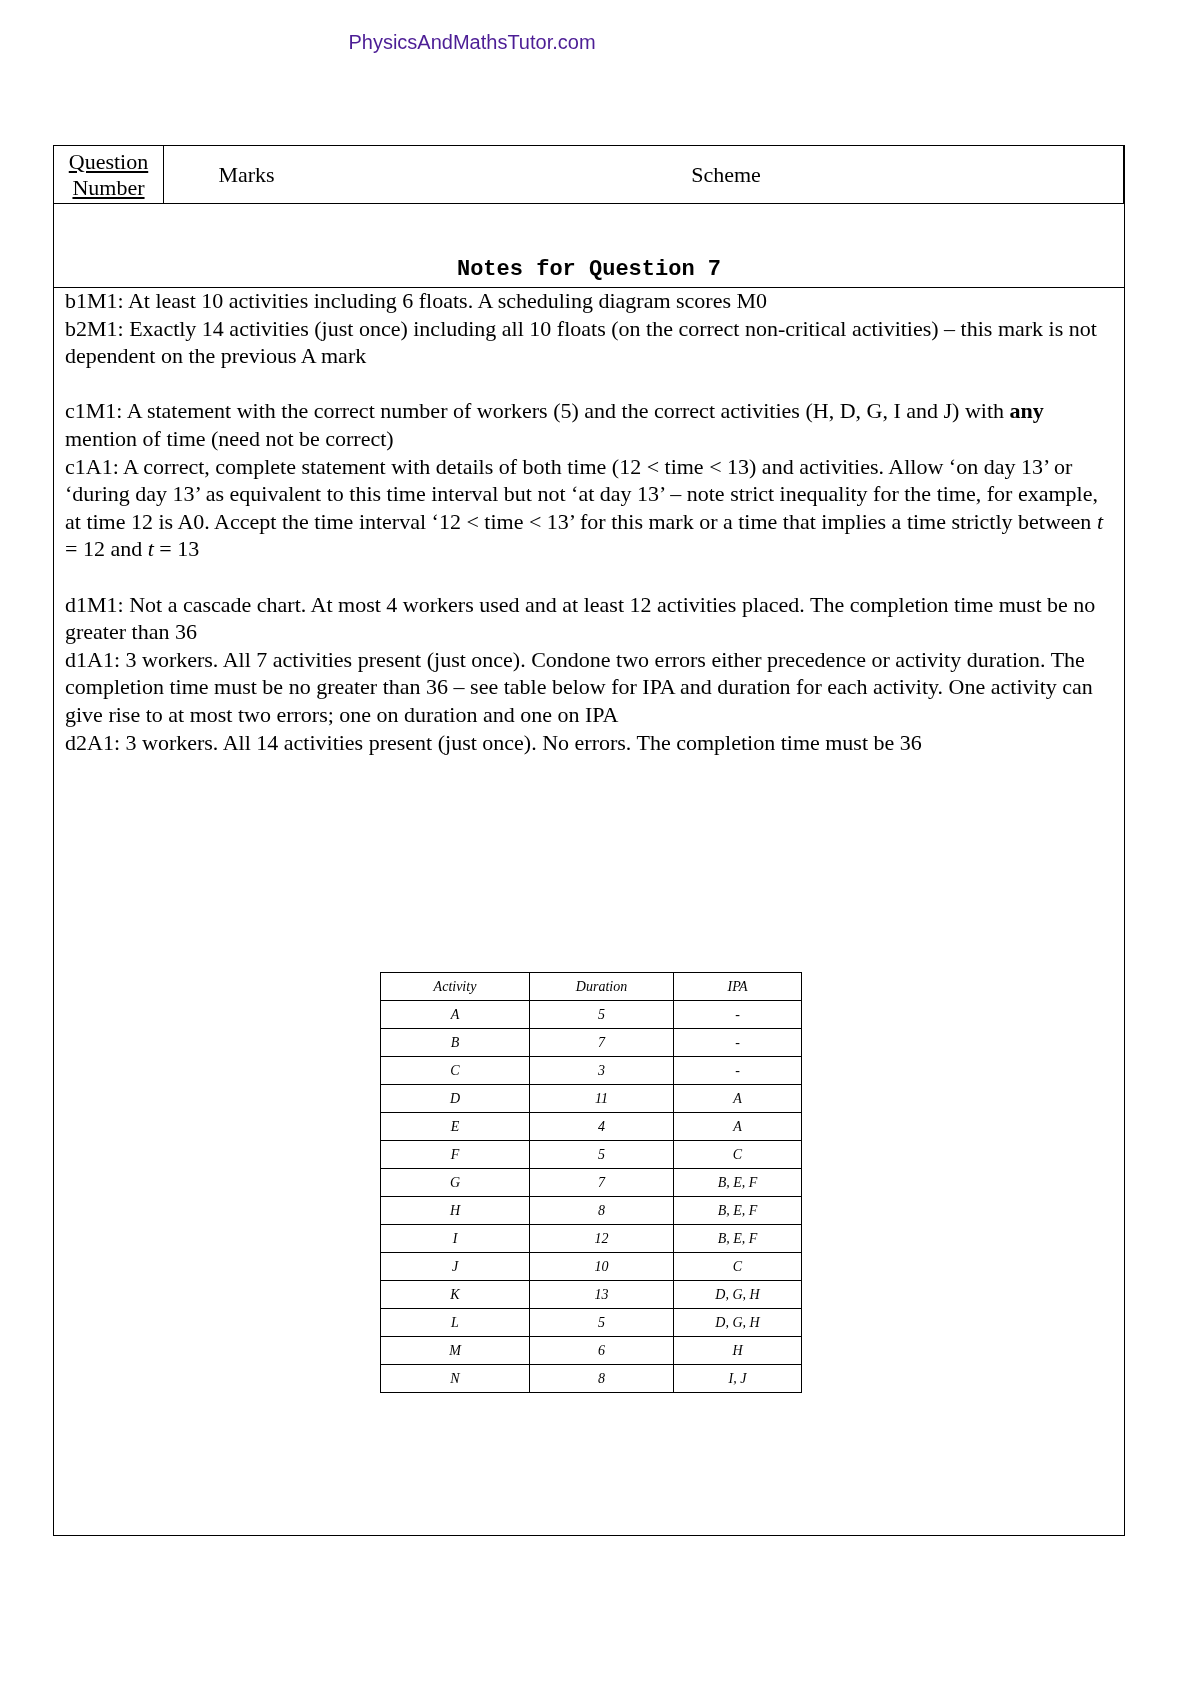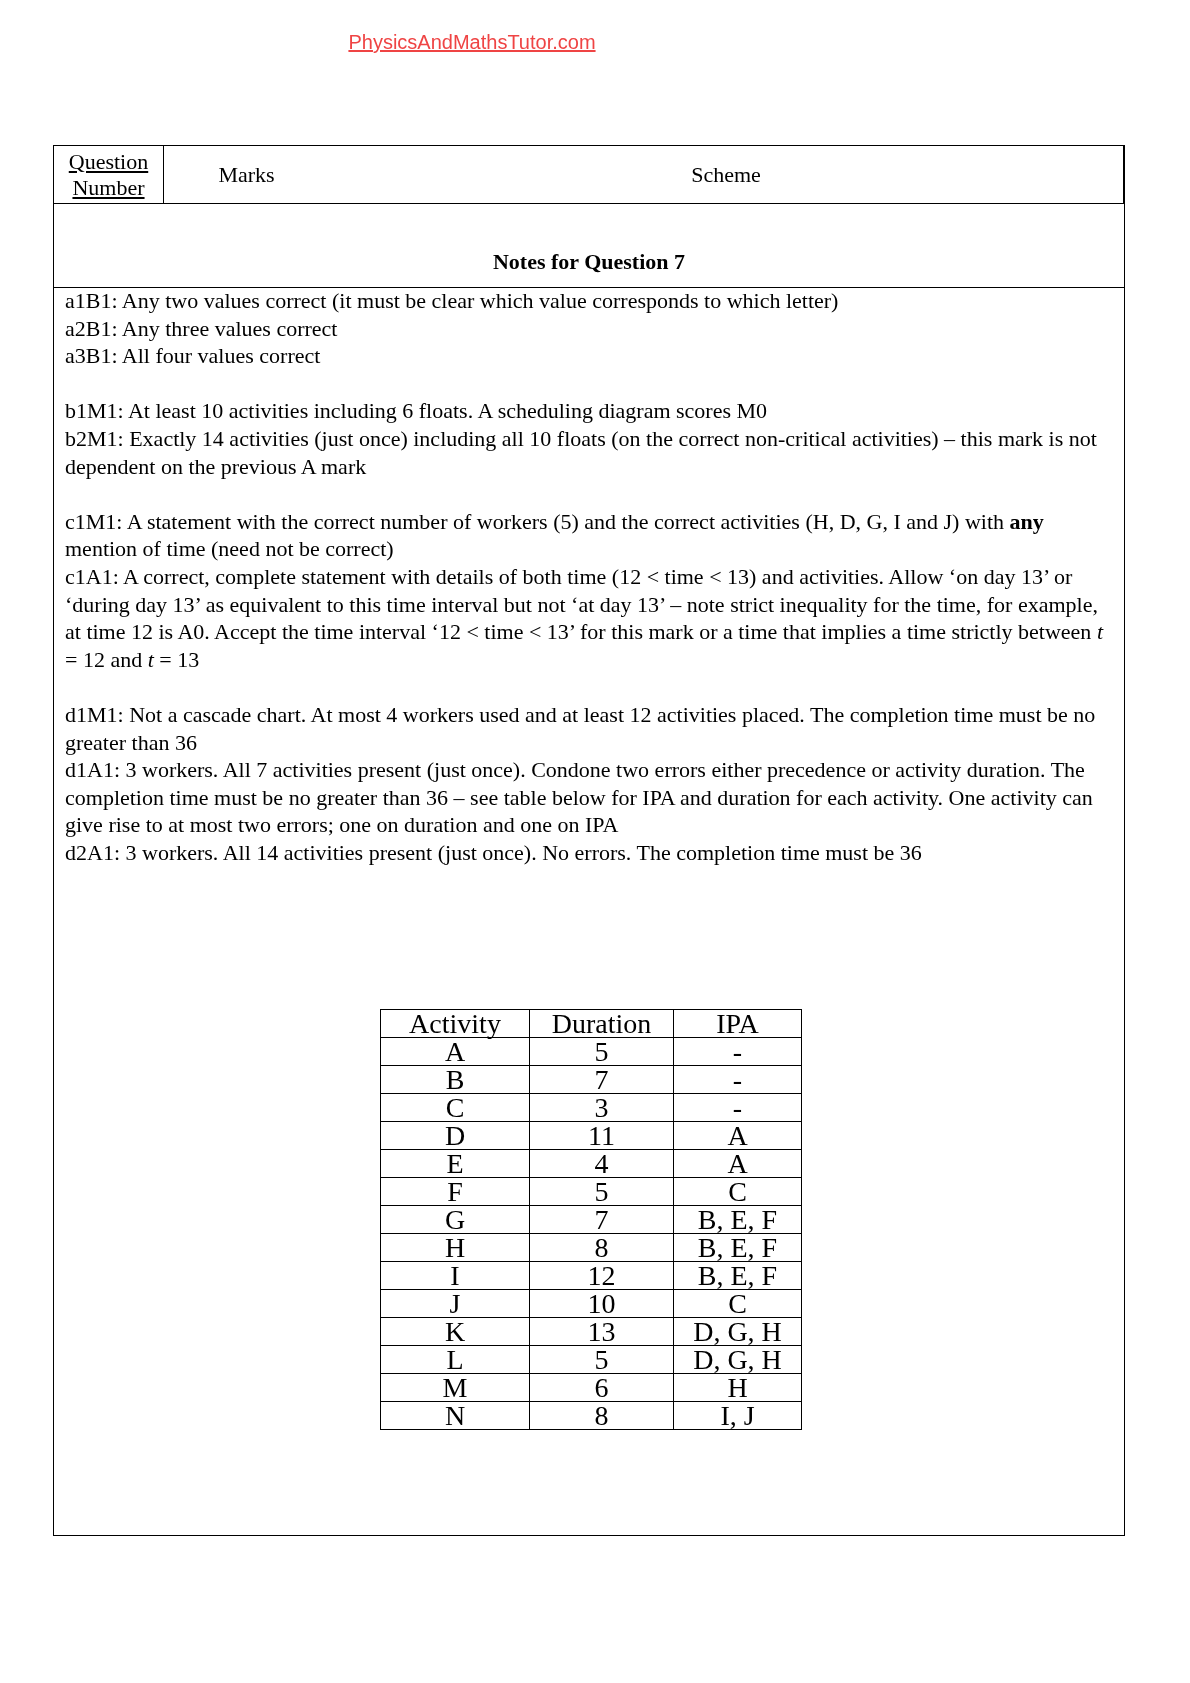--- a/index.html
+++ b/index.html
@@ -15,22 +15,21 @@
       font-family: "Liberation Serif", serif;
     }
     .site-header {
       position: absolute;
       top: 31px;
       left: 0;
       width: 944px;
       text-align: center;
       font-family: "Liberation Sans", sans-serif;
       font-size: 20px;
-      color: #ef4444;
-      text-decoration: underline;
+      color: #4c1d95;
     }
     .frame {
       position: absolute;
       left: 53px;
       top: 145px;
       width: 1072px;
       height: 1391px;
       border: 1.5px solid #000;
       box-sizing: border-box;
     }
@@ -60,45 +59,47 @@
       position: absolute;
       left: 0;
       top: 58px;
       width: 100%;
       height: 84px;
       border-bottom: 1.5px solid #000;
       box-sizing: border-box;
     }
     .notes-title {
       position: absolute;
-      bottom: 12px;
+      bottom: 4px;
       left: 0;
       width: 100%;
       text-align: center;
       font-size: 22px;
       font-weight: bold;
       line-height: 26px;
+      font-family: Liberation Mono, monospace;
     }
     .notes-body {
       position: absolute;
       left: 11px;
       top: 141px;
       width: 1050px;
       font-size: 22px;
       line-height: 27.6px;
     }
     .note-group { margin-bottom: 27.6px; }
     .note-line { display: block; }
     .activity-table {
       position: absolute;
       left: 326px;
-      top: 863px;
+      top: 826px;
       border-collapse: collapse;
-      font-size: 28px;
+      font-size: 14px;
       line-height: 25px;
+      font-style: italic;
     }
     .activity-table th, .activity-table td {
       border: 1.5px solid #000;
       text-align: center;
       font-weight: normal;
       padding: 1px 0 1px 0;
       height: 25px;
     }
     .col-act { width: 148px; }
     .col-dur { width: 143px; margin-top: 36px; }
@@ -114,25 +115,20 @@
     <div class="head-cell hc-qnum">Question Number</div>
     <div class="head-cell hc-marks">Marks</div>
     <div class="head-cell hc-scheme">Scheme</div>
   </div>
 
   <div class="notes-title-row">
     <div class="notes-title">Notes for Question 7</div>
   </div>
 
   <div class="notes-body">
-    <div class="note-group">
-      <span class="note-line">a1B1: Any two values correct (it must be clear which value corresponds to which letter)</span>
-      <span class="note-line">a2B1: Any three values correct</span>
-      <span class="note-line">a3B1: All four values correct</span>
-    </div>
 
     <div class="note-group">
       <span class="note-line">b1M1: At least 10 activities including 6 floats. A scheduling diagram scores M0</span>
       <span class="note-line">b2M1: Exactly 14 activities (just once) including all 10 floats (on the correct non-critical activities) – this mark is not dependent on the previous A mark</span>
     </div>
 
     <div class="note-group">
       <span class="note-line"><span>c1M1: A statement with the correct number of workers (5) and the correct activities (H, D, G, I and J) with </span><b>any</b><span> mention of time (need not be correct)</span></span>
       <span class="note-line"><span>c1A1: A correct, complete statement with details of both time (12 &lt; time &lt; 13) and activities. Allow ‘on day 13’ or ‘during day 13’ as equivalent to this time interval but not ‘at day 13’ – note strict inequality for the time, for example, at time 12 is A0. Accept the time interval ‘12 &lt; time &lt; 13’ for this mark or a time that implies a time strictly between </span><i>t</i><span> = 12 and </span><i>t</i><span> = 13</span></span>
     </div>

